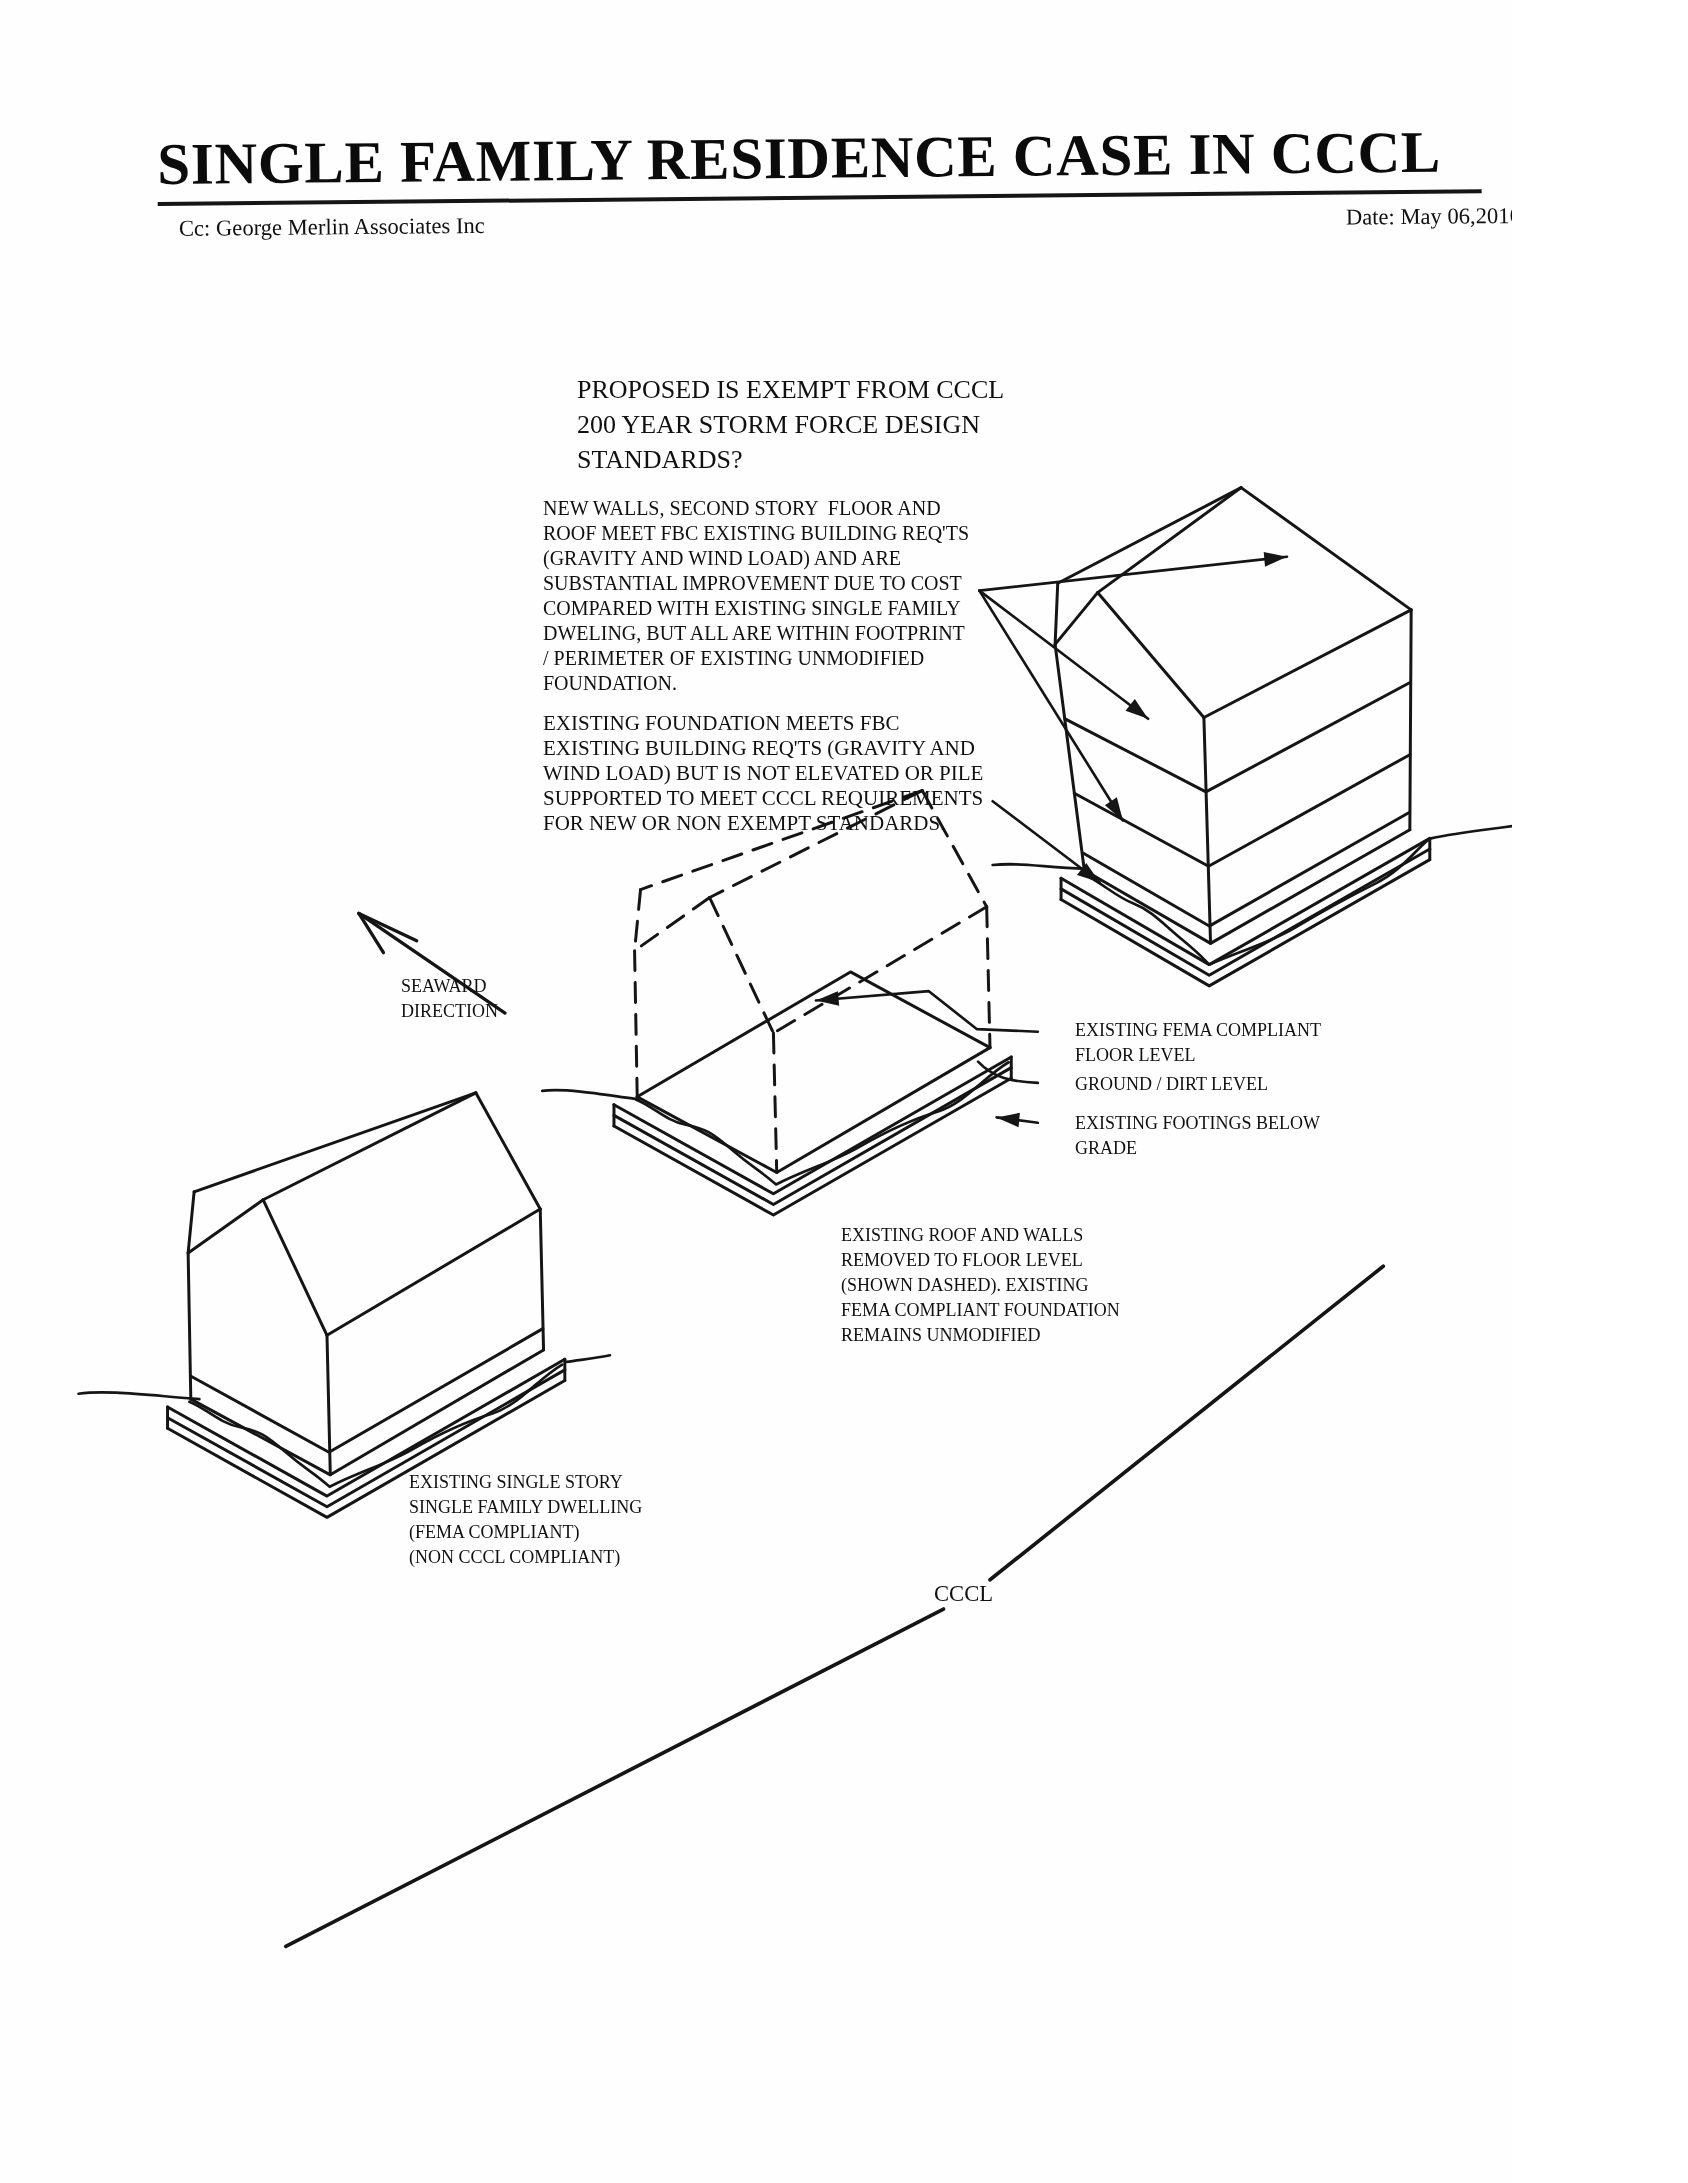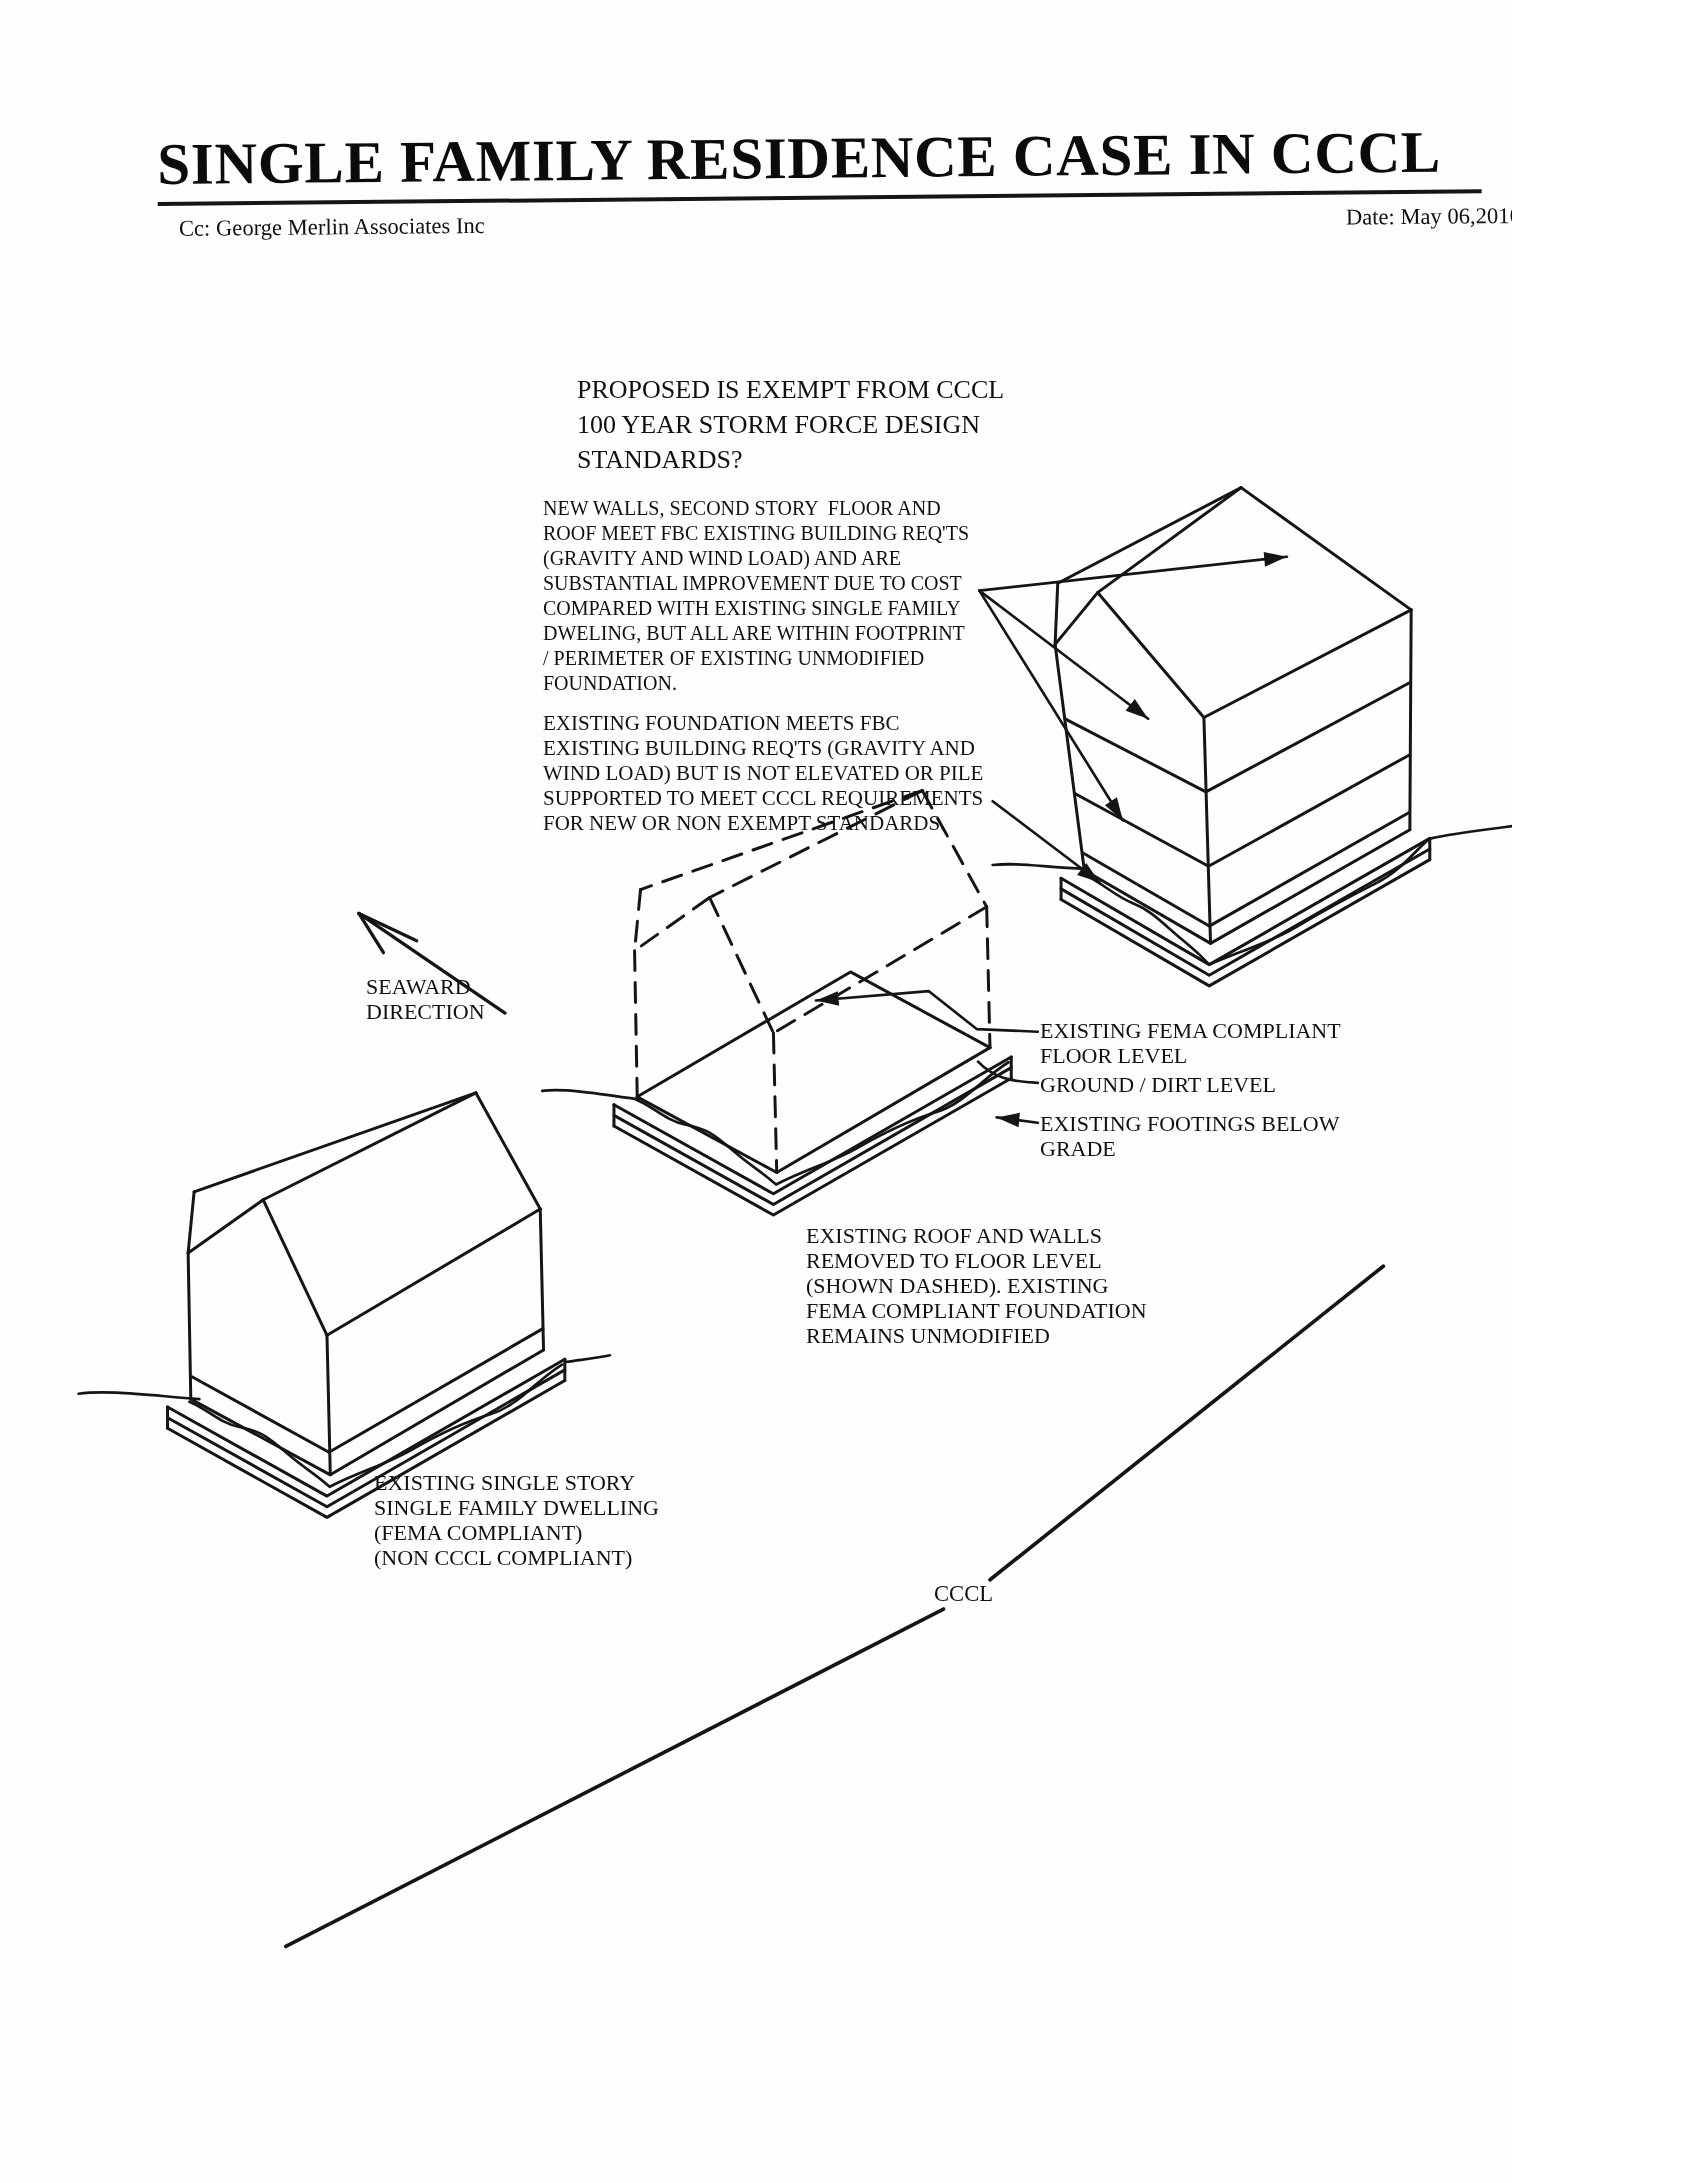--- a/index.html
+++ b/index.html
@@ -9,21 +9,21 @@
   #title-block{left:157px;top:130px;transform:rotate(-0.55deg);transform-origin:0 0;width:1370px;}
   #page-title{font-size:59px;font-weight:700;letter-spacing:0.7px;white-space:nowrap;color:#0b0b0b;}
   #title-underline{width:1324px;height:4.7px;background:#151515;margin-top:2.7px;}
   #header-meta{display:flex;justify-content:space-between;width:1363px;margin-top:9.3px;}
   #cc-text{font-size:22.6px;margin-left:21px;}
   #date-text{font-size:22.6px;}
   .tblock div{white-space:pre;}
   #question-text{left:553px;top:372px;font-size:26px;line-height:35px;margin-left:24px;}
   #note-upper{left:543px;top:496px;font-size:20px;line-height:25px;}
   #note-lower{left:543px;top:711px;font-size:21px;line-height:25px;}
-  .lbl{font-size:22px;line-height:25px;}
+  .lbl{font-size:18px;line-height:25px;margin-left:35px;}
   #seaward-label{left:366px;top:974px;}
   #floor-level-label{left:1040px;top:1018px;}
   #ground-level-label{left:1040px;top:1072px;}
   #footings-label{left:1040px;top:1111px;}
   #middle-building-caption{left:806px;top:1223px;}
   #left-building-caption{left:374px;top:1470px;}
   #cccl-label{left:934px;top:1581px;font-size:22.6px;}
   #diagram-svg{left:0;top:0;}
   .dot{position:absolute;background:#8a8a8a;border-radius:50%;}
 </style>
@@ -149,21 +149,21 @@
     <div id="page-title">SINGLE FAMILY RESIDENCE CASE IN CCCL</div>
     <div id="title-underline"></div>
     <div id="header-meta">
       <span id="cc-text">Cc: George Merlin Associates Inc</span>
       <span id="date-text">Date: May 06,2010</span>
     </div>
   </div>
 
   <div id="question-text" class="abs tblock">
       <div>PROPOSED IS EXEMPT FROM CCCL</div>
-      <div>100 YEAR STORM FORCE DESIGN</div>
+      <div>200 YEAR STORM FORCE DESIGN</div>
       <div>STANDARDS?</div>
     </div>
 
   <div id="note-upper" class="abs tblock">
       <div>NEW WALLS, SECOND STORY  FLOOR AND</div>
       <div>ROOF MEET FBC EXISTING BUILDING REQ'TS</div>
       <div>(GRAVITY AND WIND LOAD) AND ARE</div>
       <div>SUBSTANTIAL IMPROVEMENT DUE TO COST</div>
       <div>COMPARED WITH EXISTING SINGLE FAMILY</div>
       <div>DWELING, BUT ALL ARE WITHIN FOOTPRINT</div>

